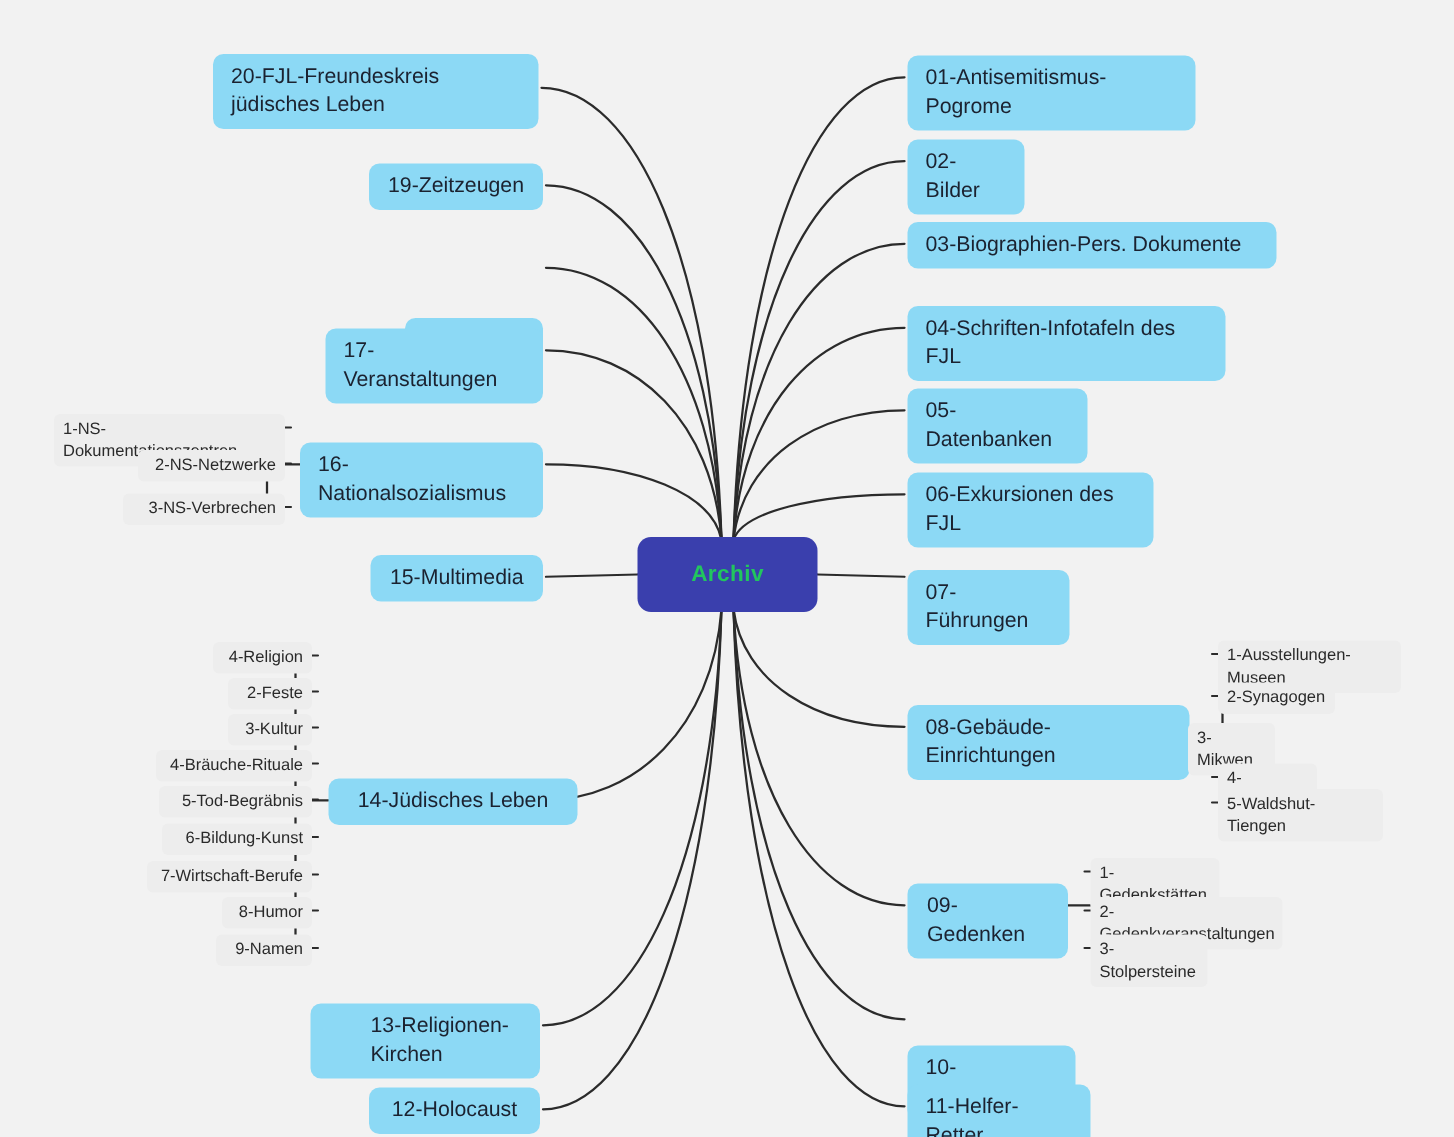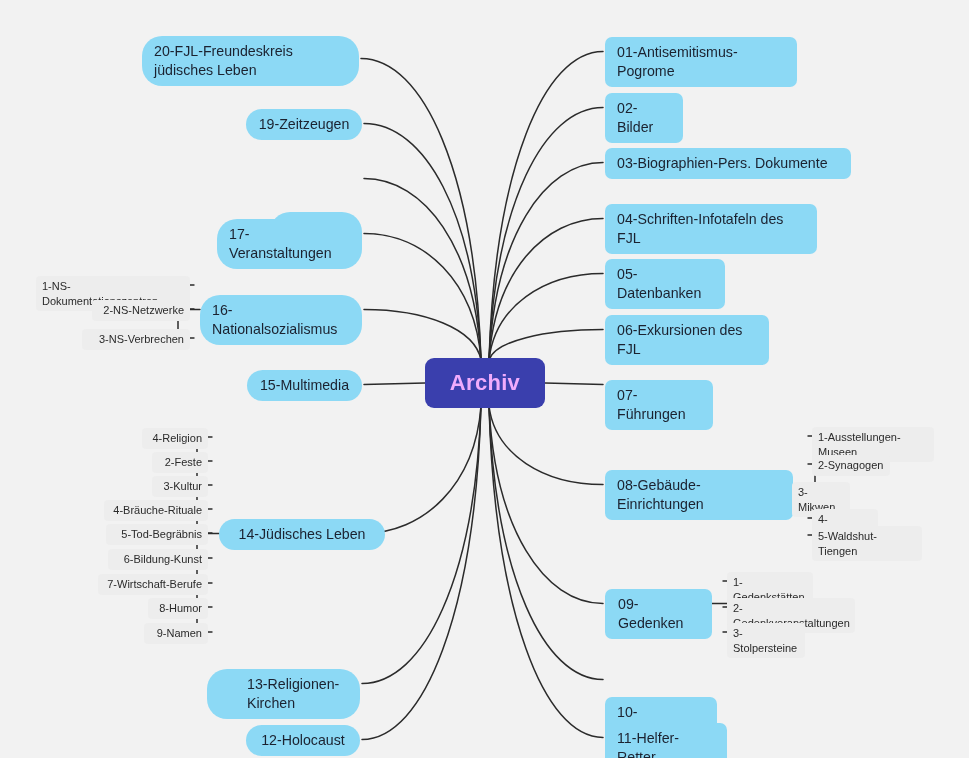--- a/index.html
+++ b/index.html
@@ -28,36 +28,36 @@
     position: absolute;
     box-sizing: border-box;
     display: flex;
     align-items: center;
     border-radius: 7px;
     white-space: pre-wrap;
     line-height: 1.33;
   }
   .root-node {
     background: #3a3fad;
-    color: #f0abfc;
-    font-size: 22px;
+    color: #22c55e;
+    font-size: 15px;
     font-weight: bold;
     letter-spacing: 0.3px;
     border-radius: 9px;
     justify-content: center;
     padding: 0 18px;
   }
   .branch-node {
     background: #8cd9f5;
     color: #1b2230;
     font-size: 14.2px;
     padding: 6px 12px;
   }
   .branch-node.right-side { justify-content: flex-start; }
-  .branch-node.left-side  { justify-content: center; border-radius: 20px; }
+  .branch-node.left-side  { justify-content: center; }
   .leaf-node {
     background: #ededed;
     color: #2a2a2a;
     font-size: 11px;
     border-radius: 4px;
     padding: 3px 6px;
   }
   .leaf-node.leaf-left  { justify-content: flex-end; }
   .leaf-node.leaf-right { justify-content: flex-start; }
 </style>

